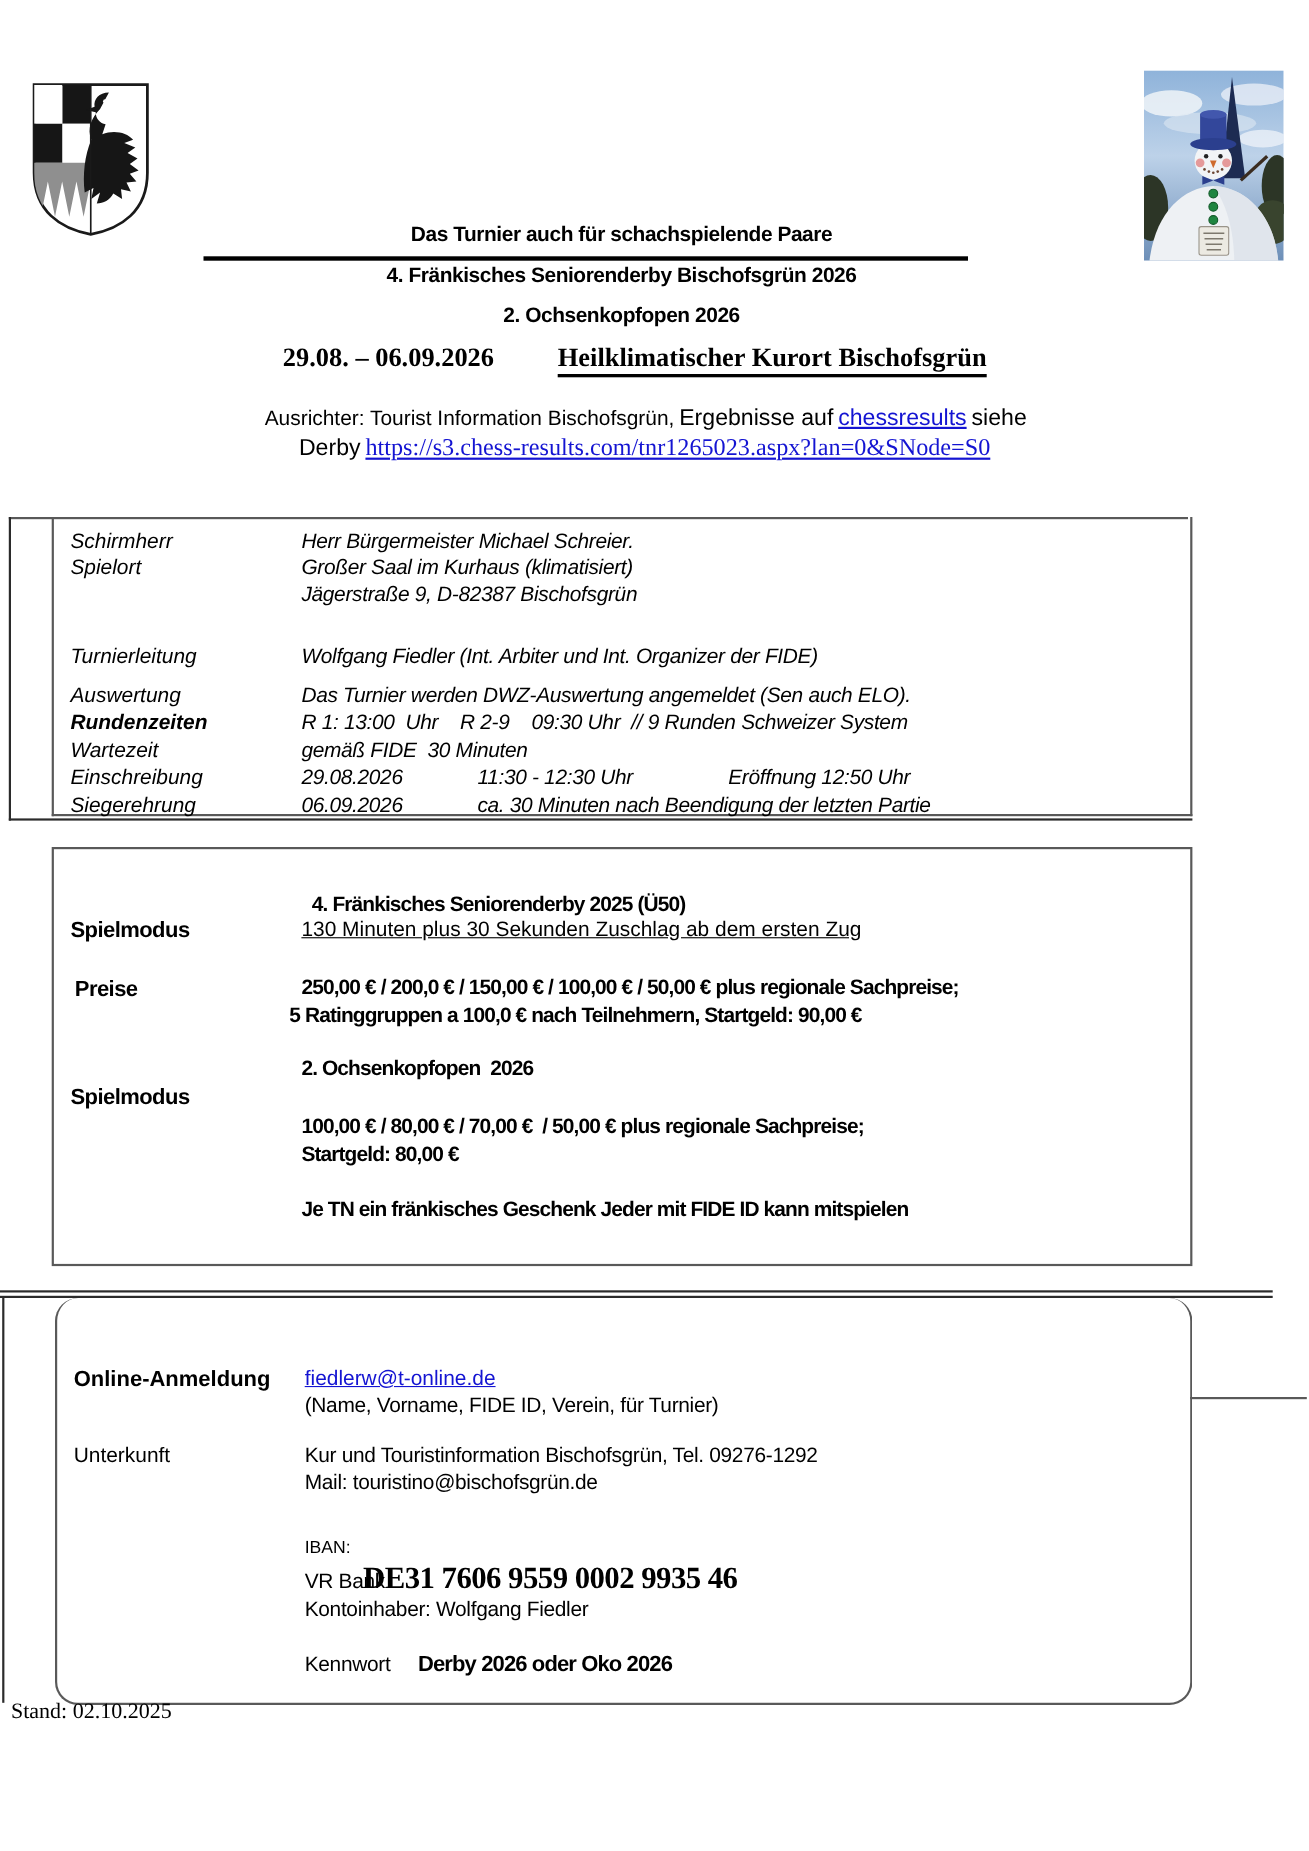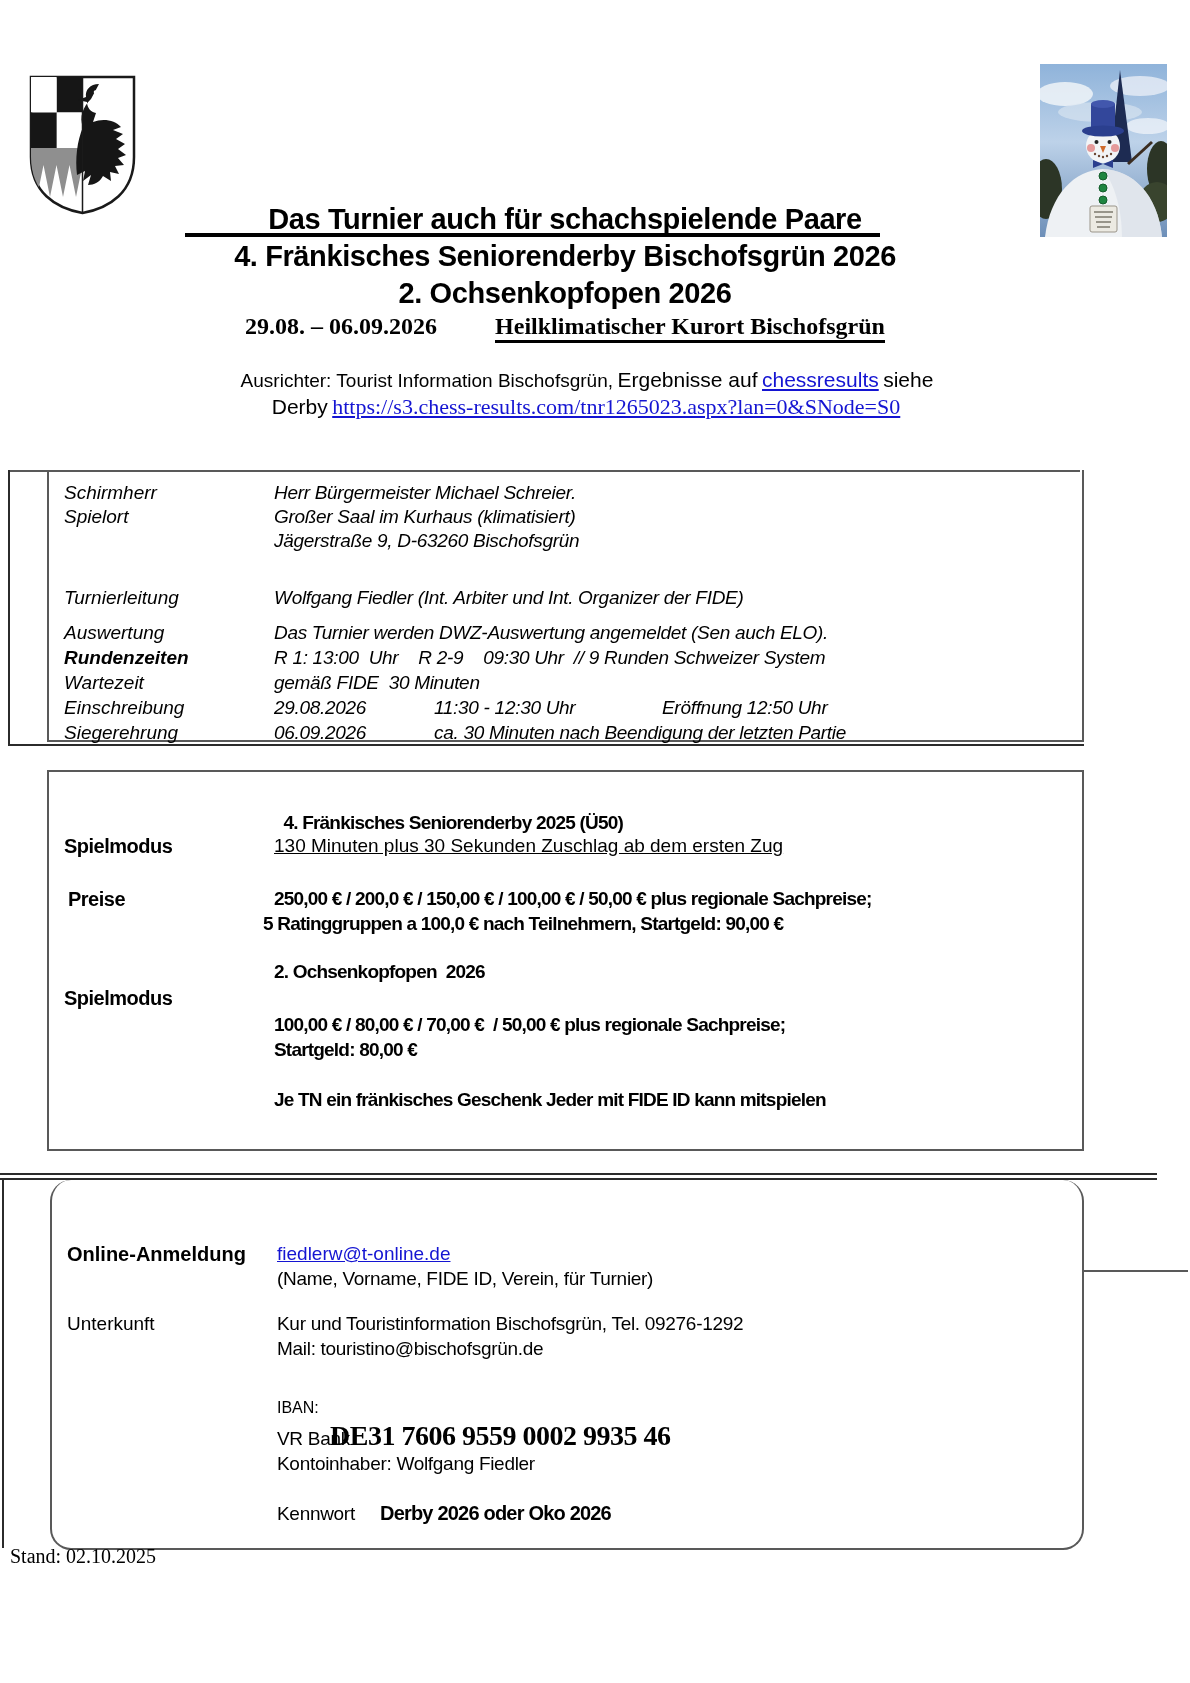--- a/index.html
+++ b/index.html
@@ -3,21 +3,21 @@
 <meta charset="utf-8">
 <style>
   html,body{margin:0;padding:0;background:#fff;}
   .page{position:relative;width:1190px;height:1683px;background:#fff;overflow:hidden;
         font-family:"Liberation Sans",sans-serif;color:#000;}
   .abs{position:absolute;}
   .serif{font-family:"Liberation Serif",serif;}
   .b{font-weight:bold;}
   .center{left:0;width:1130px;text-align:center;}
   .link{color:#1414d2;text-decoration:underline;cursor:pointer;}
-  .title{font-size:29px;font-weight:bold;letter-spacing:-0.4px;}
+  .title{font-size:19px;font-weight:bold;letter-spacing:-0.4px;}
   .bar{background:#000;height:4px;}
   .lbl{position:absolute;left:15px;font-size:19px;}
   .val{position:absolute;left:225px;font-size:19px;white-space:pre;letter-spacing:-0.3px;}
   .row{position:absolute;left:0;right:0;height:25px;font-style:italic;}
   .b2{font-size:19px;font-weight:bold;letter-spacing:-0.8px;white-space:pre;}
   .lbl2{position:absolute;left:15px;font-size:20px;font-weight:bold;letter-spacing:-0.5px;}
   .iban-num{font-family:"Liberation Serif",serif;font-weight:bold;font-size:28px;letter-spacing:-0.5px;white-space:pre;margin-top:36px;}
 </style>
 </head>
 <body>
@@ -100,21 +100,21 @@
       <line x1="56" y1="158" x2="71" y2="158"></line>
         <line x1="57" y1="163" x2="70" y2="163"></line>
     </g>
   </svg>
 
   <div class="abs center title" style="top:203px;">Das Turnier auch für schachspielende Paare</div>
   <div class="abs bar" style="left:185px;top:233px;width:695px;"></div>
   <div class="abs center title" style="top:240px;">4. Fränkisches Seniorenderby Bischofsgrün 2026</div>
   <div class="abs center title" style="top:277px;">2. Ochsenkopfopen 2026</div>
 
-  <div class="abs center serif b" style="top:313px;font-size:24px;">
+  <div class="abs center serif b" style="top:313px;font-size:24px;padding-left:12px;">
     <span>29.08. – 06.09.2026</span><span class="abs-spacer" style="display:inline-block;width:58px;"></span><span style="border-bottom:3px solid #000;padding-bottom:1px;">Heilklimatischer Kurort Bischofsgrün</span>
   </div>
 
   <div class="abs" style="top:368px;left:0;width:1174px;text-align:center;">
     <span style="font-size:19px;">Ausrichter: Tourist Information Bischofsgrün,</span>
     <span style="font-size:21px;">Ergebnisse auf</span>
     <a class="link" style="font-size:21px;">chessresults</a>
     <span style="font-size:21px;">siehe</span>
   </div>
   <div class="abs" style="top:394px;left:0;width:1172px;text-align:center;">
@@ -129,21 +129,21 @@
   <div class="abs" style="left:47px;top:470px;width:1033px;height:270px;border-left:2px solid #595959;border-right:2px solid #595959;border-bottom:2px solid #595959;">
     <div class="row" style="top:12px">
       <span class="lbl">Schirmherr</span>
       <span class="val">Herr Bürgermeister Michael Schreier.</span>
     </div>
     <div class="row" style="top:36px">
       <span class="lbl">Spielort</span>
       <span class="val">Großer Saal im Kurhaus (klimatisiert)</span>
     </div>
     <div class="row" style="top:60px">
-      <span class="val">Jägerstraße 9, D-63260 Bischofsgrün</span>
+      <span class="val">Jägerstraße 9, D-82387 Bischofsgrün</span>
     </div>
     <div class="row" style="top:117px">
       <span class="lbl">Turnierleitung</span>
       <span class="val">Wolfgang Fiedler (Int. Arbiter und Int. Organizer der FIDE)</span>
     </div>
     <div class="row" style="top:152px">
       <span class="lbl">Auswertung</span>
       <span class="val">Das Turnier werden DWZ-Auswertung angemeldet (Sen auch ELO).</span>
     </div>
     <div class="row" style="top:177px">

